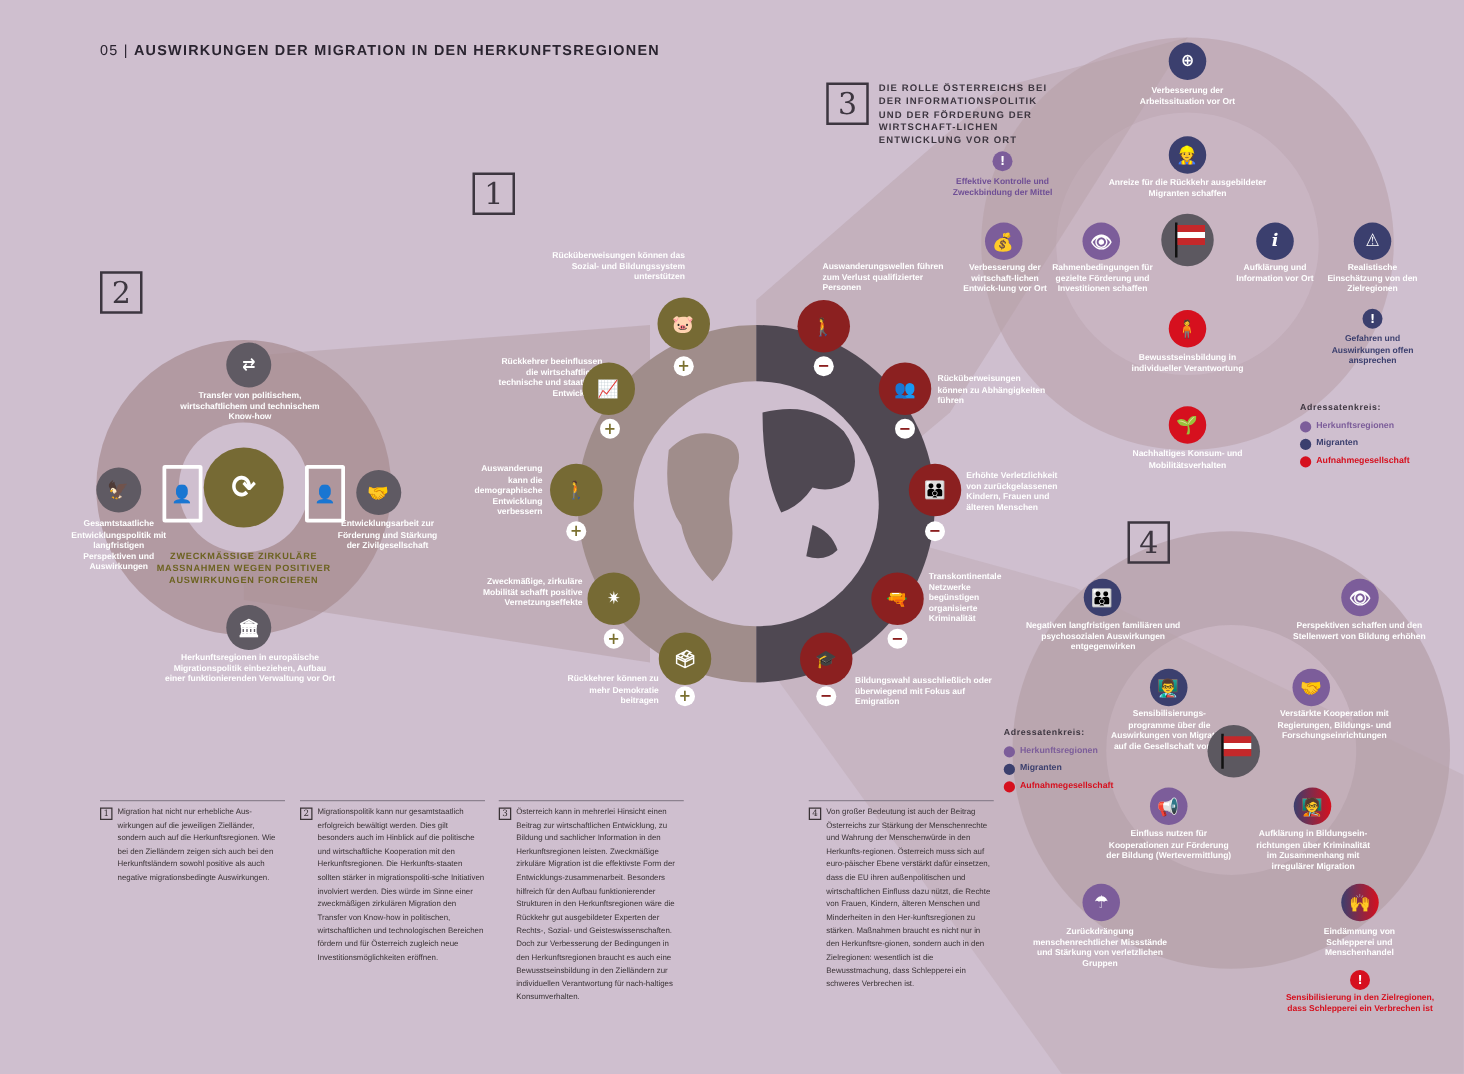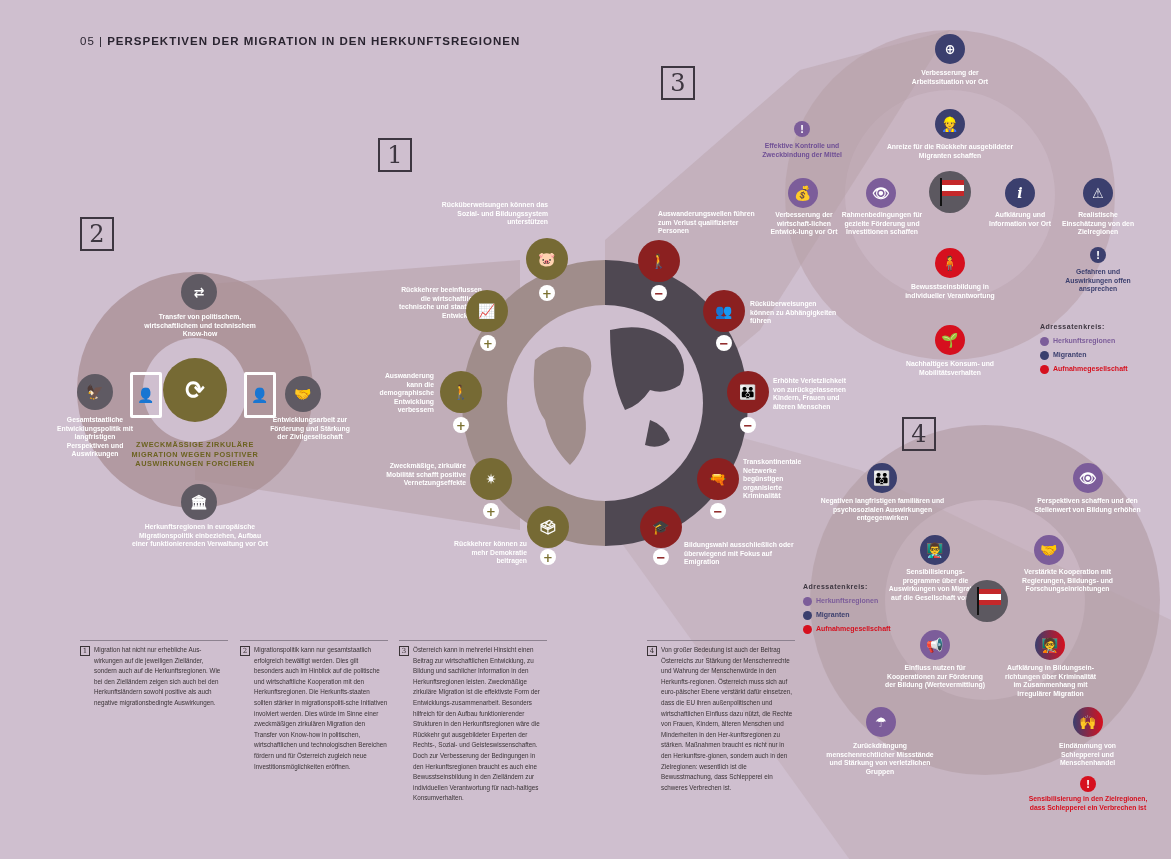--- a/index.html
+++ b/index.html
@@ -54,40 +54,41 @@
   <path d="M605,260 A143,143 0 0,0 605,546 Z" fill="#a08d8b"></path>
   <path d="M605,260 A143,143 0 0,1 605,546 Z" fill="#4f4852"></path>
   <circle cx="605" cy="403" r="98" fill="#cfbfcf"></circle>
 
   <path d="M535,360 q20,-20 45,-10 q15,5 10,25 q-10,15 -5,40 q5,30 -15,50 q-20,-20 -25,-45 q-15,-20 -10,-60 z" fill="#a08d8b"></path>
   <path d="M610,330 q40,-10 65,15 q15,20 5,40 q-15,10 -30,5 q-10,15 -25,20 q-15,-30 -15,-80 z" fill="#4f4852"></path>
   <path d="M650,420 q15,5 20,20 q-10,10 -25,5 z" fill="#4f4852"></path>
 </svg>
 
 <div class="abs title">
-  <span>05</span> | <b>PERSPEKTIVEN DER MIGRATION IN DEN HERKUNFTSREGIONEN</b>
+  <span>05</span> | <b>AUSWIRKUNGEN DER MIGRATION IN DEN HERKUNFTSREGIONEN</b>
 </div>
 
 <div class="abs sect" style="left:378px;top:138px;width:180px;">
   <div class="num">1</div>
 </div>
 <div class="abs sect" style="left:80px;top:217px;width:230px;">
   <div class="num">2</div>
 </div>
 <div class="abs sect" style="left:661px;top:66px;width:190px;">
   <div class="num">3</div>
+  <div class="txt">DIE ROLLE ÖSTERREICHS BEI DER INFORMATIONSPOLITIK UND DER FÖRDERUNG DER WIRTSCHAFT-LICHEN ENTWICKLUNG VOR ORT</div>
 </div>
 <div class="abs sect" style="left:902px;top:417px;width:240px;">
   <div class="num">4</div>
 </div>
 
 <div class="ic olive" style="left:163px;top:358px;width:64px;height:64px;font-size:26px;">⟳</div>
 <div class="ic" style="left:130px;top:372px;width:26px;height:40px;border:3px solid #fff;border-radius:2px;font-size:14px;">👤</div>
 <div class="ic" style="left:244px;top:372px;width:26px;height:40px;border:3px solid #fff;border-radius:2px;font-size:14px;">👤</div>
-<div class="abs c" style="left:120px;top:440px;width:150px;font-size:7.3px;line-height:9.5px;font-weight:bold;color:#6c6220;letter-spacing:0.6px;font-family:'Liberation Sans',sans-serif;">ZWECKMÄSSIGE ZIRKULÄRE MIGRATION WEGEN POSITIVER AUSWIRKUNGEN FORCIEREN</div>
+<div class="abs c" style="left:120px;top:440px;width:150px;font-size:7.3px;line-height:9.5px;font-weight:bold;color:#6c6220;letter-spacing:0.6px;font-family:'Liberation Sans',sans-serif;">ZWECKMÄSSIGE ZIRKULÄRE MASSNAHMEN WEGEN POSITIVER AUSWIRKUNGEN FORCIEREN</div>
 
 <div class="ic grey" style="left:181px;top:274px;width:36px;height:36px;">⇄</div>
 <div class="lbl c" style="left:140px;top:313px;width:120px;">Transfer von politischem, wirtschaftlichem und technischem Know-how</div>
 
 <div class="ic grey" style="left:77px;top:374px;width:36px;height:36px;">🦅</div>
 <div class="lbl c" style="left:55px;top:416px;width:80px;">Gesamtstaatliche Entwicklungspolitik mit langfristigen Perspektiven und Auswirkungen</div>
 
 <div class="ic grey" style="left:285px;top:376px;width:36px;height:36px;">🤝</div>
 <div class="lbl c" style="left:270px;top:416px;width:80px;">Entwicklungsarbeit zur Förderung und Stärkung der Zivilgesellschaft</div>
 

